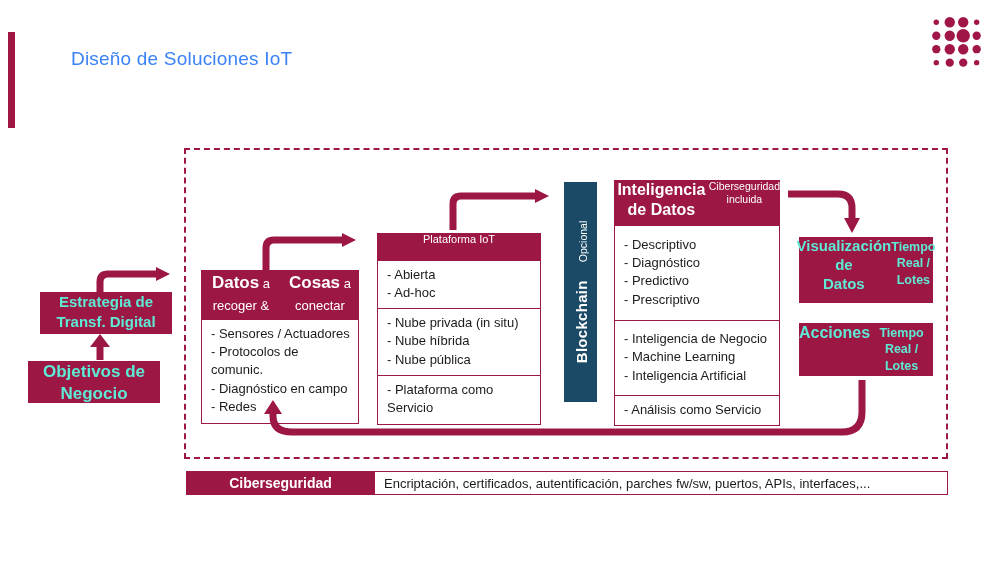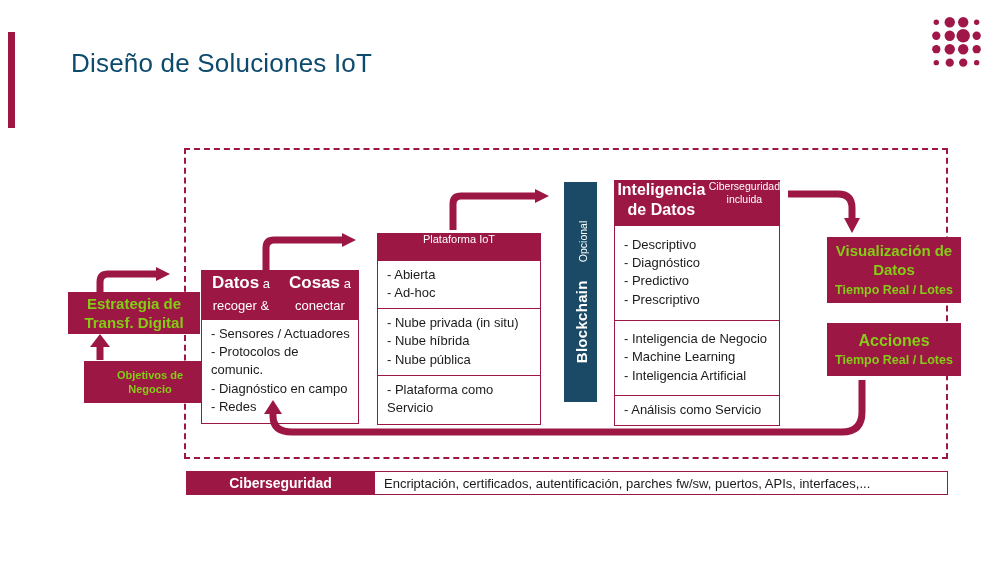--- a/index.html
+++ b/index.html
@@ -17,54 +17,53 @@
   .accent-bar {
     position: absolute;
     left: 8px; top: 32px;
     width: 7px; height: 96px;
     background: #9E1743;
   }
 
   .page-title {
     position: absolute;
     left: 71px; top: 48px;
-    font-size: 26px;
+    font-size: 19px;
     font-weight: 400;
-    color: #0c4a6e;
+    color: #3b82f6;
     letter-spacing: 0.2px;
   }
 
   .logo {
     position: absolute;
     right: 14px; top: 14px;
     width: 58px; height: 58px;
   }
 
   .dashed-frame {
     position: absolute;
     left: 184px; top: 148px;
     width: 764px; height: 311px;
     border: 2px dashed #9E1743;
   }
 
   .redbox {
     position: absolute;
     background: #9C1743;
-    color: #84cc16;
+    color: #5eead4;
     text-align: center;
     display: flex;
-    flex-direction: column;
+    flex-direction: row;
     justify-content: center;
     white-space: pre-line;
     line-height: 1.3;
-    margin-left: 28px;
   }
 
   .strategy-box { left: 40px; top: 292px; width: 132px; height: 42px; font-size: 15px; font-weight: 700; }
-  .objectives-box { left: 56px; top: 361px; width: 132px; height: 42px; font-size: 11px; font-weight: 700; }
+  .objectives-box { left: 28px; top: 361px; width: 132px; height: 42px; font-size: 17px; font-weight: 700; }
 
   .flowcard { position: absolute; }
   .flowcard .card-header {
     background: #9C1743;
     color: #fff;
     text-align: center;
     display: flex;
     justify-content: center;
   }
   .flowcard .card-section {

